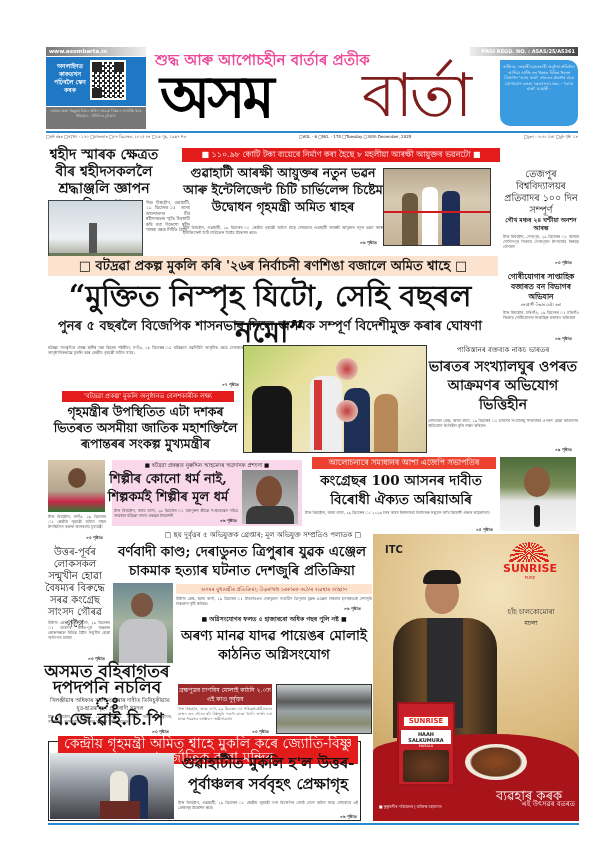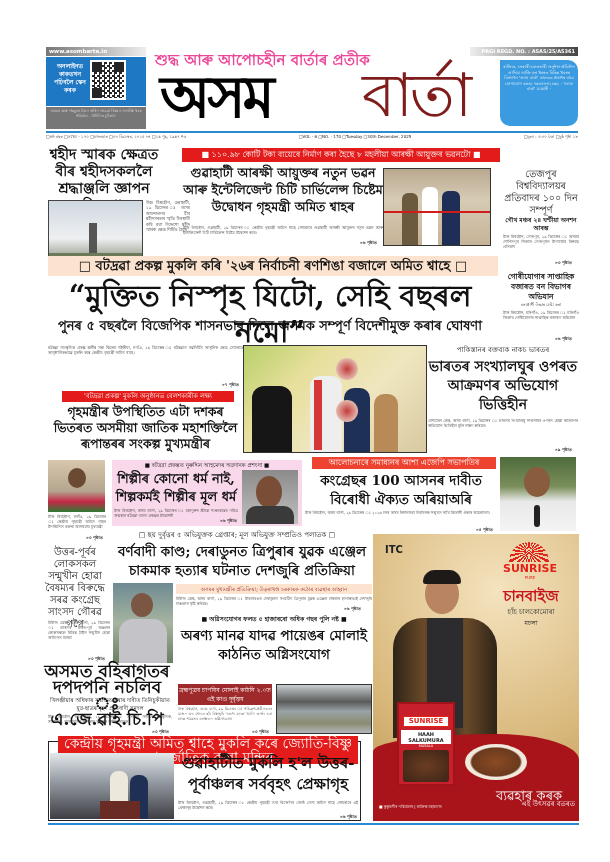--- a/index.html
+++ b/index.html
@@ -117,33 +117,33 @@
 </div>
 
 <div class="photo" style="left:48px;top:460px;width:57px;height:52px;background:linear-gradient(#d9c7ae,#b3a58e 60%,#c52847 80%,#2e7a36)">
  <div class="abs" style="left:20px;top:8px;width:18px;height:20px;border-radius:50%;background:#6b4a34"></div>
 </div>
 <div class="abs sm" style="left:48px;top:514px;width:58px;font-size:3.8px;line-height:5px">উজ বিশ্বহৌগ, নগাঁও, ২৯ ডিচেম্বৰ ঃ কেন্দ্ৰীয় গৃহমন্ত্ৰী অমিত শ্বাহৰ উপস্থিতিত বক্তব্য আগবঢ়ায় মুখ্যমন্ত্ৰী</div>
 <div class="abs more" style="left:86px;top:535px">»৩ পৃষ্ঠাত</div>
 
 <div class="abs" style="left:112px;top:460px;width:190px;height:66px;background:#f9d8ec"></div>
 <div class="abs hd" style="left:112px;top:462px;width:190px;font-size:5.5px;line-height:7px">■ বটদ্ৰৱা প্ৰকল্পত নুৰুদ্দিন আহমেদৰ অৱদানক প্ৰশংসা ■</div>
-<div class="abs hd" style="left:112px;top:470px;width:128px;font-size:13px;line-height:18px;font-weight:bold">শিল্পীৰ কোনো ধৰ্ম নাই, শিল্পকৰ্মই শিল্পীৰ মূল ধৰ্ম</div>
+<div class="abs hd" style="left:104px;top:470px;width:128px;font-size:13px;line-height:18px;font-weight:bold">শিল্পীৰ কোনো ধৰ্ম নাই, শিল্পকৰ্মই শিল্পীৰ মূল ধৰ্ম</div>
 <div class="abs sm" style="left:114px;top:508px;width:124px;font-size:3.8px;line-height:5px">উজ বিশ্বহৌগ, অসম বাৰ্তা, ২৯ ডিচেম্বৰ ঃ মহাপুৰুষ শ্ৰীমন্ত শংকৰদেৱৰ পবিত্ৰ জন্মস্থান বটদ্ৰৱা থানত প্ৰকল্পৰ উদ্বোধনী</div>
 <div class="abs more" style="left:220px;top:518px">»৬ পৃষ্ঠাত</div>
 <div class="photo" style="left:242px;top:470px;width:56px;height:54px;background:linear-gradient(#8b8b8b,#c0c0c0)">
  <div class="abs" style="left:14px;top:6px;width:26px;height:32px;border-radius:50%;background:#7a4e36"></div>
  <div class="abs" style="left:4px;top:36px;width:48px;height:20px;background:#3a3a3a;border-radius:10px 10px 0 0"></div>
 </div>
 
 <div class="abs hd" style="left:40px;top:546px;width:70px;font-size:10px;line-height:12px">উত্তৰ-পূৰ্বৰ লোকসকল সন্মুখীন হোৱা বৈষম্যৰ বিৰুদ্ধে সৰৱ কংগ্ৰেছ সাংসদ গৌৰৱ গগৈ</div>
 <div class="abs sm" style="left:48px;top:620px;width:62px;font-size:3.8px;line-height:5px">নিউজ ডেস্ক, অসম বাৰ্তা, ২৯ ডিচেম্বৰ ঃ ভাৰতৰ উত্তৰ-পূৰ্ব অঞ্চলৰ লোকসকলে বিভিন্ন ঠাইত সন্মুখীন হোৱা জাতিগত বৈষম্য</div>
 <div class="abs more" style="left:88px;top:656px">»৩ পৃষ্ঠাত</div>
 
-<div class="abs hd" style="left:102px;top:530px;width:270px;font-size:7px;line-height:10px">□ ছয় দুৰ্বৃত্তৰ ৫ অভিযুক্তক গ্ৰেপ্তাৰ; মূল অভিযুক্ত সম্প্ৰতিও পলাতক □</div>
+<div class="abs hd" style="left:128px;top:530px;width:270px;font-size:7px;line-height:10px">□ ছয় দুৰ্বৃত্তৰ ৫ অভিযুক্তক গ্ৰেপ্তাৰ; মূল অভিযুক্ত সম্প্ৰতিও পলাতক □</div>
 <div class="abs hd" style="left:112px;top:542px;width:260px;font-size:13.5px;line-height:19px;font-weight:bold">বৰ্ণবাদী কাণ্ড; দেৰাডুনত ত্ৰিপুৰাৰ যুৱক এঞ্জেল চাকমাক হত্যাৰ ঘটনাত দেশজুৰি প্ৰতিক্ৰিয়া</div>
 <div class="photo" style="left:113px;top:583px;width:60px;height:80px;background:linear-gradient(#6e8a92,#a6b4a0 50%,#6a7e62)">
  <div class="abs" style="left:18px;top:10px;width:22px;height:24px;border-radius:50%;background:#7b5642"></div>
  <div class="abs" style="left:6px;top:36px;width:48px;height:44px;background:#c4c4c8;border-radius:14px 14px 0 0"></div>
 </div>
 <div class="abs" style="left:176px;top:584px;width:196px;height:10px;background:#fbe3cf"></div>
 <div class="abs hd" style="left:176px;top:585px;width:196px;font-size:5.2px;line-height:8px;color:#8b1a1a">অসমৰ মুখ্যমন্ত্ৰীৰ প্ৰতিক্ৰিয়া; উত্তৰাখণ্ড চৰকাৰক কঠোৰ ব্যৱস্থাৰ আহ্বান</div>
 <div class="abs sm" style="left:176px;top:596px;width:196px;font-size:3.8px;line-height:5px">নিউজ ডেস্ক, অসম বাৰ্তা, ২৯ ডিচেম্বৰ ঃ উত্তৰাখণ্ডৰ দেৰাডুনত সংঘটিত ত্ৰিপুৰাৰ যুৱক এঞ্জেল চাকমাৰ হত্যাকাণ্ডই দেশজুৰি চাঞ্চল্যৰ সৃষ্টি কৰিছে।</div>
 <div class="abs more" style="left:344px;top:606px">»৬ পৃষ্ঠাত</div>
 
@@ -168,21 +168,20 @@
 </div>
 <div class="abs hd" style="left:176px;top:753px;width:184px;font-size:15px;line-height:21px;font-weight:bold">গুৱাহাটীত মুকলি হ'ল উত্তৰ-পূৰ্বাঞ্চলৰ সৰ্ববৃহৎ প্ৰেক্ষাগৃহ</div>
 <div class="abs sm" style="left:178px;top:800px;width:180px;font-size:3.8px;line-height:5px">উজ বিশ্বহৌগ, গুৱাহাটী, ২৯ ডিচেম্বৰ ঃ কেন্দ্ৰীয় গৃহমন্ত্ৰী তথা বিজেপিৰ জ্যেষ্ঠ নেতা অমিত শ্বাহে সোমবাৰে এই প্ৰেক্ষাগৃহ উদ্বোধন কৰে।</div>
 <div class="abs more" style="left:340px;top:814px">»৬ পৃষ্ঠাত</div>
 
 <div class="abs" style="left:373px;top:534px;width:206px;height:287px;background:radial-gradient(circle at 60% 20%,#f4e3be,#d8b77a 60%,#b99252);overflow:hidden">
  <div class="abs" style="left:12px;top:10px;font-size:10px;font-weight:bold;color:#222">ITC</div>
  <div class="abs" style="left:136px;top:8px;width:40px;height:20px;border-radius:40px 40px 0 0;background:repeating-conic-gradient(#e2231a 0 8deg,transparent 8deg 16deg)"></div>
  <div class="abs" style="left:126px;top:28px;width:62px;text-align:center;font-size:11px;font-weight:bold;color:#e2231a">SUNRISE</div>
  <div class="abs" style="left:126px;top:41px;width:62px;text-align:center;font-size:4px;color:#e2231a">PURE</div>
- <div class="abs" style="left:112px;top:50px;width:92px;text-align:center;font-family:'DejaVu Serif',serif;font-size:15px;font-weight:bold;color:#c8141e">চানবাইজ</div>
  <div class="abs" style="left:112px;top:72px;width:92px;text-align:center;font-family:'DejaVu Serif',serif;font-size:7px;color:#222">হাঁহ চালকোমোৰা</div>
  <div class="abs" style="left:112px;top:84px;width:92px;text-align:center;font-family:'DejaVu Serif',serif;font-size:6px;color:#222">মচলা</div>
 
  <div class="abs" style="left:52px;top:40px;width:34px;height:40px;border-radius:50%;background:#b88462"></div>
  <div class="abs" style="left:50px;top:36px;width:38px;height:14px;border-radius:20px 20px 4px 4px;background:#1e1a18"></div>
  <div class="abs" style="left:20px;top:84px;width:104px;height:120px;background:linear-gradient(90deg,#2e2418,#6a4a28 30%,#2a2522 50%,#6a4a28 70%,#2e2418);border-radius:30px 30px 0 0"></div>
  <div class="abs" style="left:54px;top:84px;width:36px;height:110px;background:#2c2c2e"></div>
 
  <div class="abs" style="left:0;top:200px;width:206px;height:87px;background:#a9141b;border-radius:60% 40% 0 0/20% 30% 0 0"></div>
 

